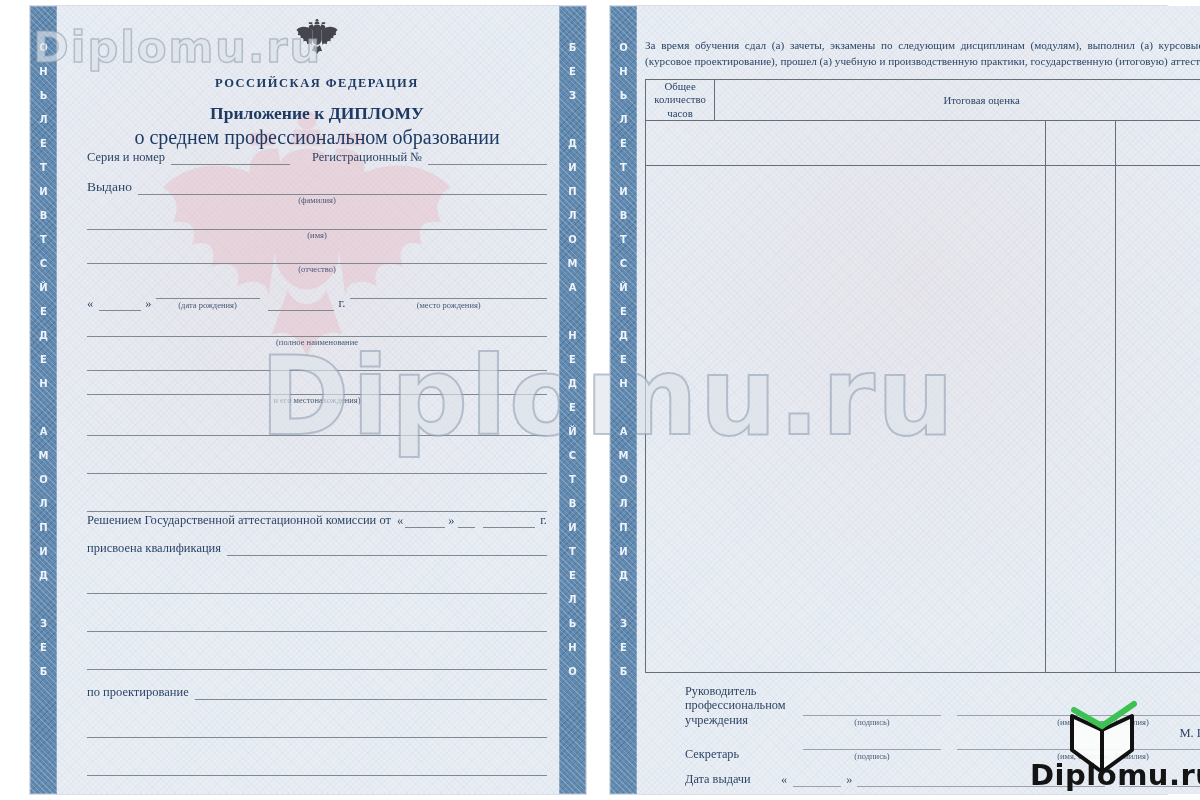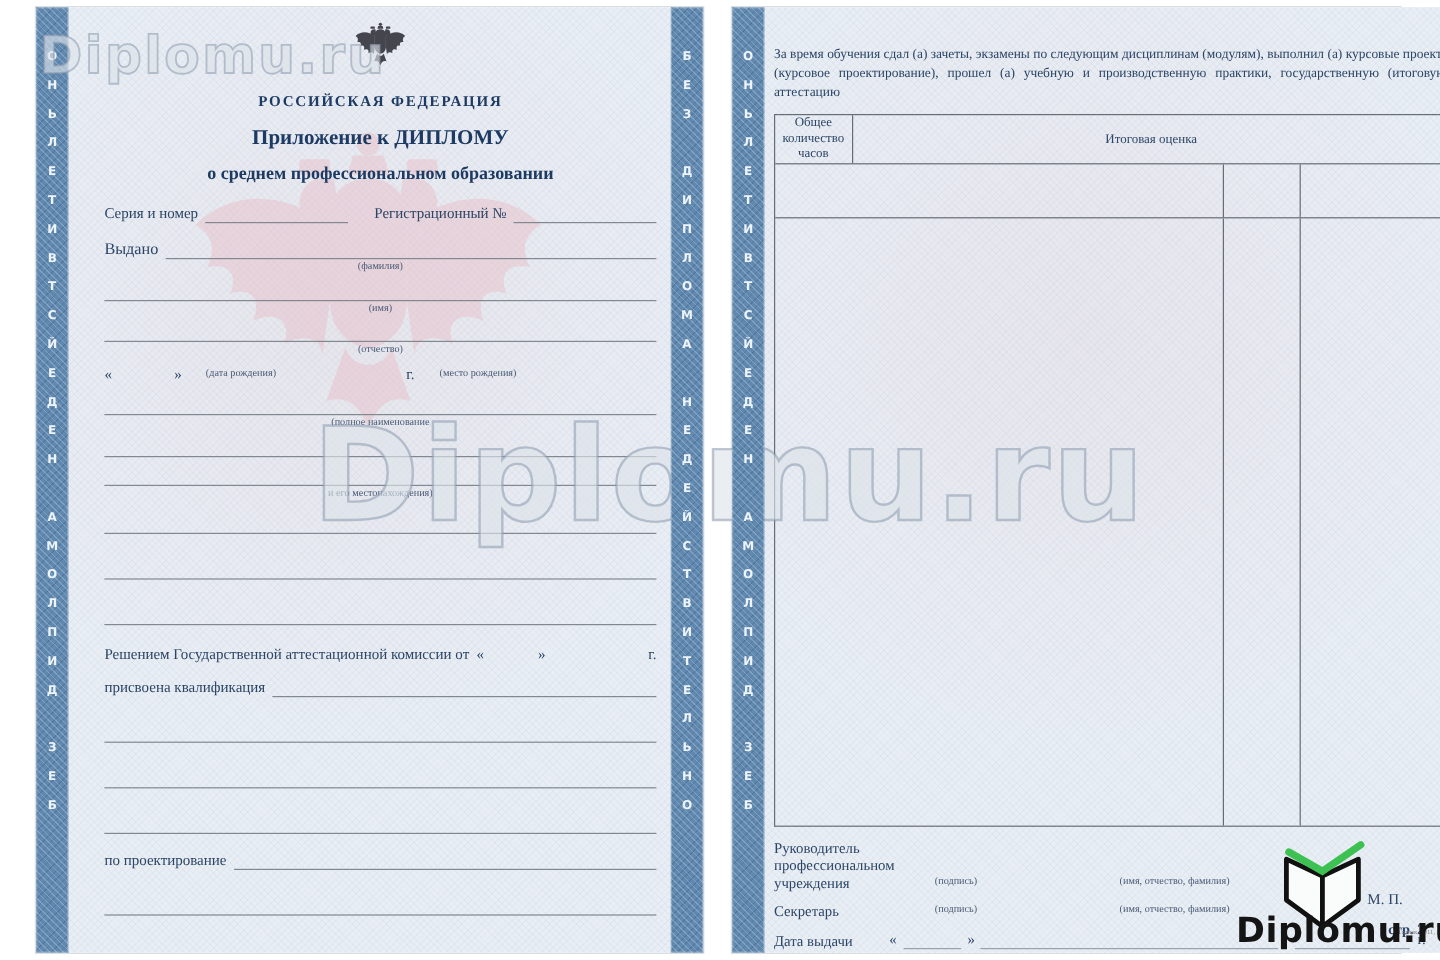--- a/index.html
+++ b/index.html
@@ -26,48 +26,48 @@
     background-image:
       radial-gradient(circle at 45% 35%, rgba(215,170,182,.12), transparent 55%),
       repeating-linear-gradient(45deg, rgba(110,140,175,.055) 0 1px, transparent 1px 4px),
       repeating-linear-gradient(-45deg, rgba(110,140,175,.055) 0 1px, transparent 1px 4px);}
   .page1 .paper{padding:10px 12px 8px 30px;}
   .page2 .paper{padding:8px 12px 8px 8px;}
   .hdr{text-align:center;position:relative;z-index:2;}
   .coat{width:46px;height:50px;color:#45464d;}
   .country{font-weight:bold;font-size:12.5px;letter-spacing:1.5px;color:#1d3a63;margin-top:6px;}
   .title1{font-weight:bold;font-size:17.5px;color:#1d3a63;margin-top:12px;}
-  .title2{font-weight:bold;font-size:15px;color:#1d3a63;margin-top:12px;}
+  .title2{font-weight:normal;font-size:20px;color:#1d3a63;margin-top:2px;}
 
   .r{display:flex;align-items:flex-end;color:#2c4566;font-size:12.5px;position:relative;z-index:2;}
   .l{white-space:nowrap;padding-right:6px;}
   .f{flex:1;border-bottom:1px solid #82888f;height:15px;}
   .f2{border-bottom:1px solid #82888f;height:15px;}
-  .seg{display:flex;flex-direction:row;gap:16px;}
+  .seg{display:flex;flex-direction:column;}
   .cap{font-size:8.5px;color:#475974;text-align:center;line-height:1.25;padding-top:1px;}
   .caprow{font-size:8.5px;color:#475974;text-align:center;line-height:1.25;position:relative;z-index:2;}.mt8{margin-top:8px}.mt10{margin-top:10px}
-  .mt12{margin-top:12px}.mt14{margin-top:14px}.mt16{margin-top:16px}.mt22{margin-top:22px}
+  .mt12{margin-top:12px}.mt14{margin-top:14px}.mt16{}.mt22{margin-top:22px}
 
   
   .eagle-wm{position:absolute;left:90px;top:88px;width:320px;height:340px;color:#e9bcc6;opacity:.45;z-index:0;}
 
   
   .intro{font-size:11.2px;line-height:1.42;text-align:justify;color:#2c4566;margin-top:24px;position:relative;z-index:2;}
   .tbl{margin-top:9px;height:592px;display:flex;flex-direction:column;border:1.5px solid #676d74;position:relative;z-index:2;}
   .trow{display:flex;}
   .thead{height:40px;border-bottom:1px solid #676d74;}
   .trow1{height:44px;border-bottom:1px solid #676d74;}
   .tbody{flex:1;}
   .c1{width:66.5%;border-right:1px solid #676d74;display:flex;align-items:center;justify-content:center;text-align:center;font-size:10.8px;color:#2c4566;padding:2px 14px;box-sizing:border-box;line-height:1.3;}
   .c2{width:11.5%;border-right:1px solid #676d74;display:flex;align-items:center;justify-content:center;text-align:center;font-size:10.8px;color:#2c4566;padding:2px 3px;box-sizing:border-box;line-height:1.25;}
   .c3{flex:1;display:flex;align-items:center;justify-content:center;text-align:center;font-size:10.8px;color:#2c4566;line-height:1.3;}
 
   .footer{position:relative;margin-top:11px;z-index:2;}
   .sigrow{display:flex;align-items:flex-end;color:#2c4566;font-size:12.3px;}
-  .siglbl{width:118px;flex:0 0 118px;line-height:1.18;}
+  .siglbl{width:118px;flex:0 0 118px;line-height:1.18;margin-left:40px;}
   .sig1{width:138px;flex:0 0 138px;}
   .sig2{width:292px;flex:0 0 292px;margin-left:16px;}
   .fx{border-bottom:1px solid #9aa1a9;height:14px;}
   .seal{position:absolute;right:40px;top:42px;font-size:12.5px;color:#2c4566;}
   .fineprint{position:absolute;right:10px;bottom:14px;font-size:5.5px;color:#8b8089;z-index:2;}
   .pagenum2{position:absolute;right:34px;bottom:12px;font-weight:bold;font-size:12px;color:#2c4566;z-index:2;}
 
   
   .wm{font-family:"DejaVu Sans",sans-serif;font-weight:bold;color:rgba(249,251,253,.48);
       -webkit-text-stroke:2px rgba(140,155,175,.55);text-shadow:0 0 1px rgba(140,155,175,.3);

